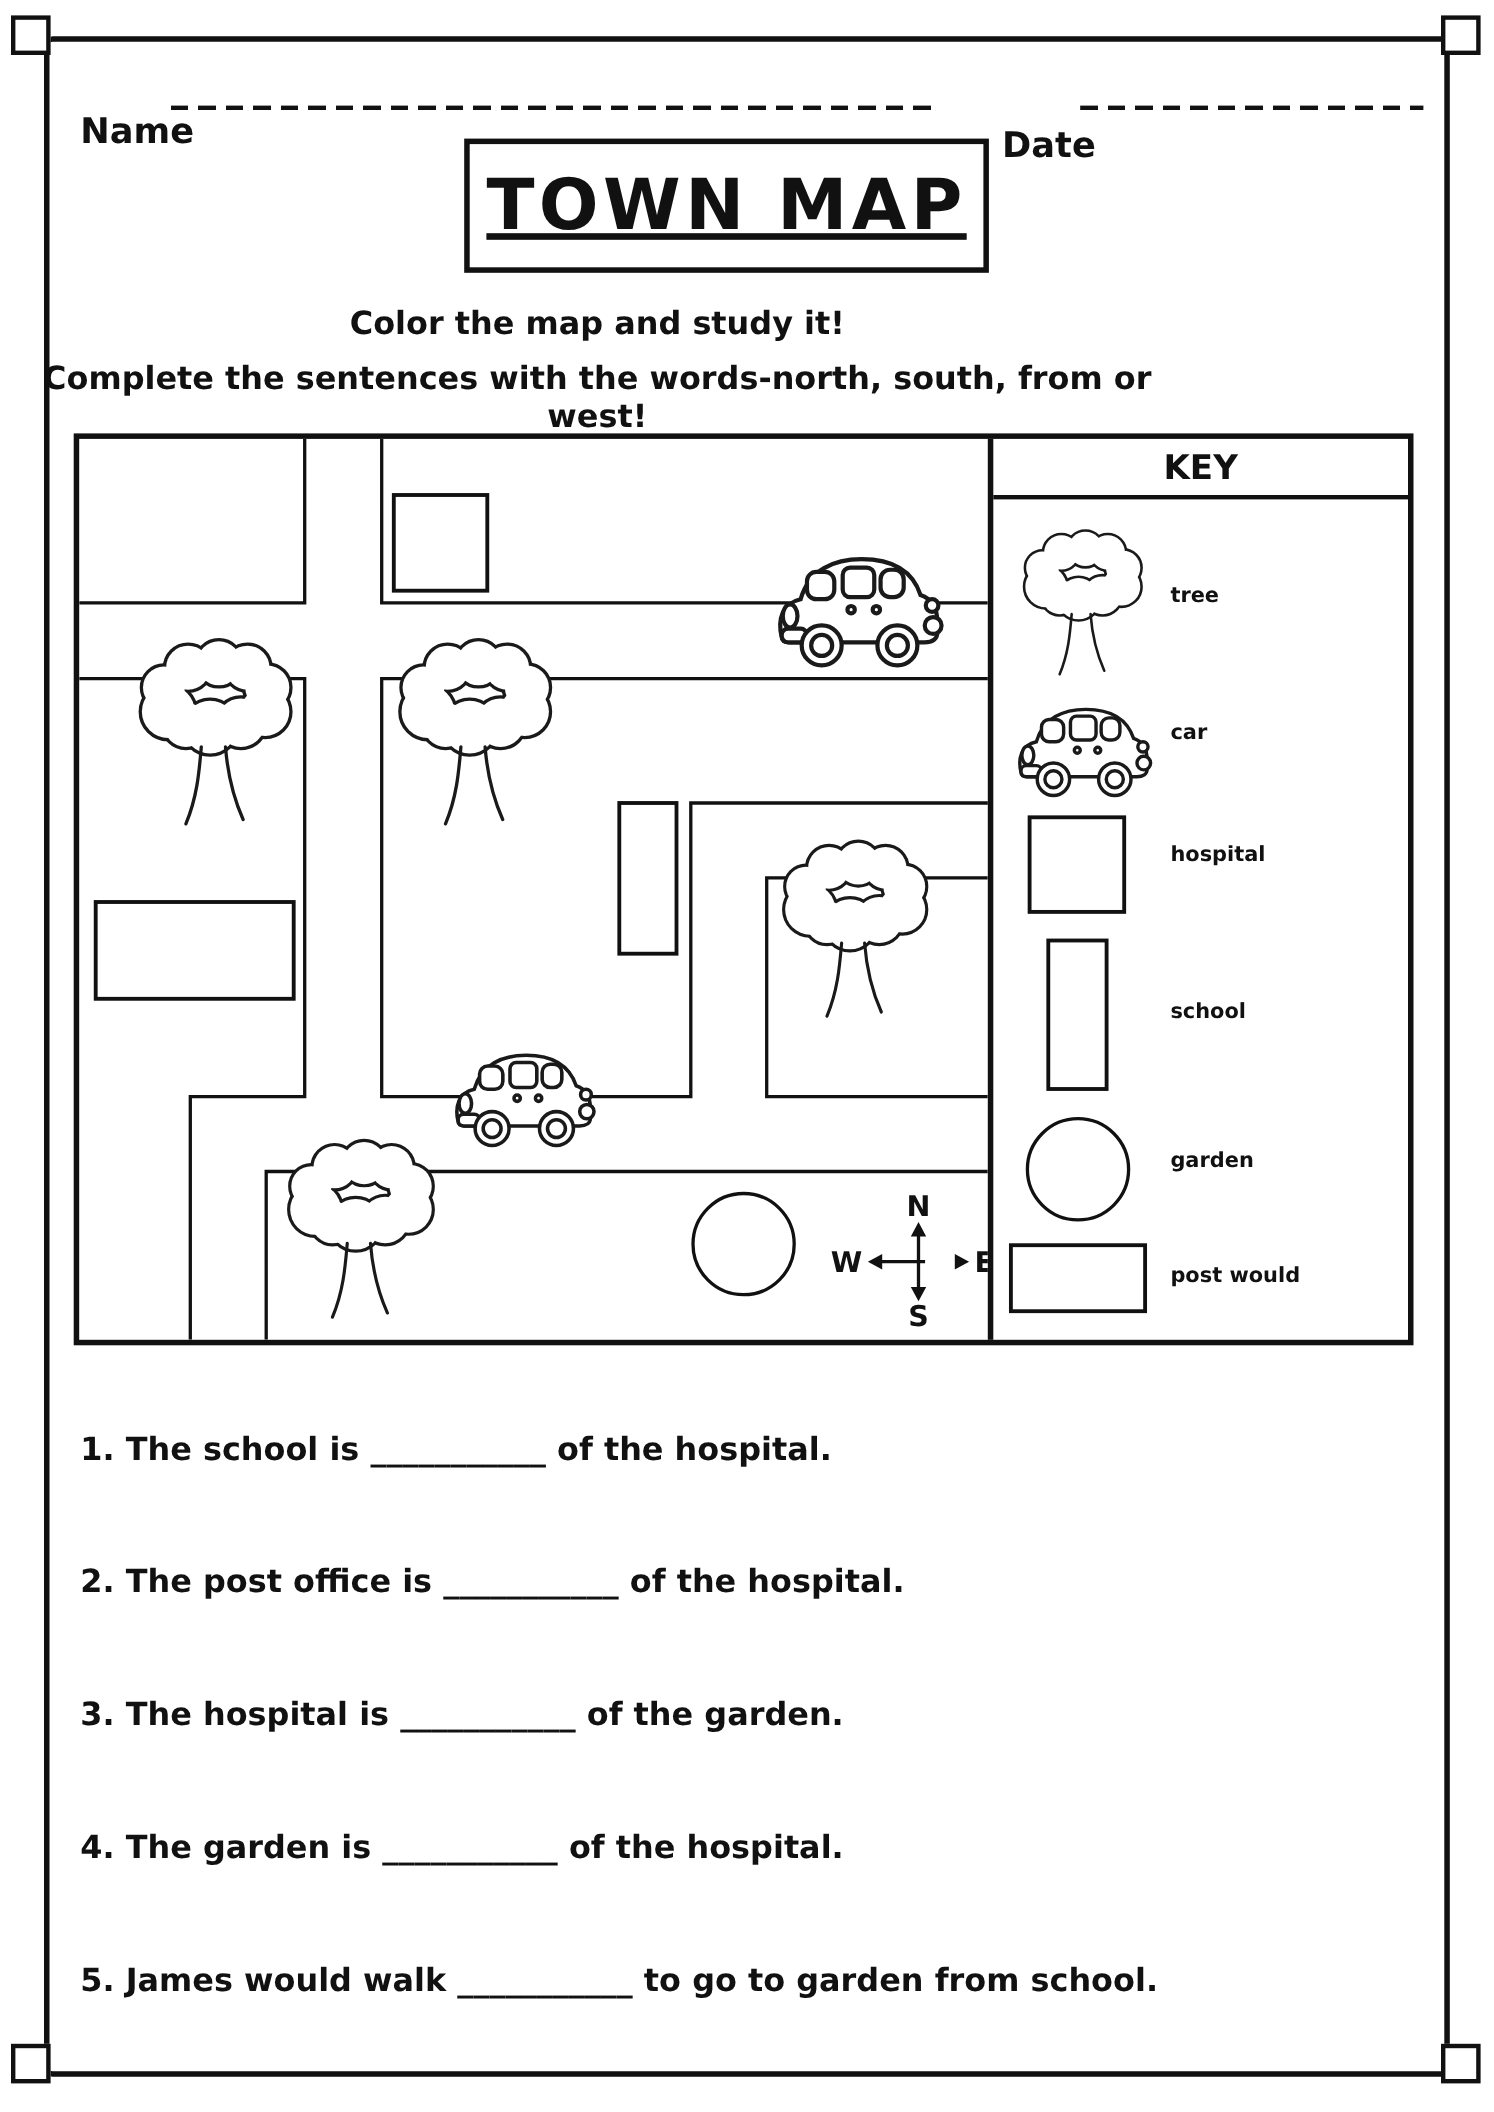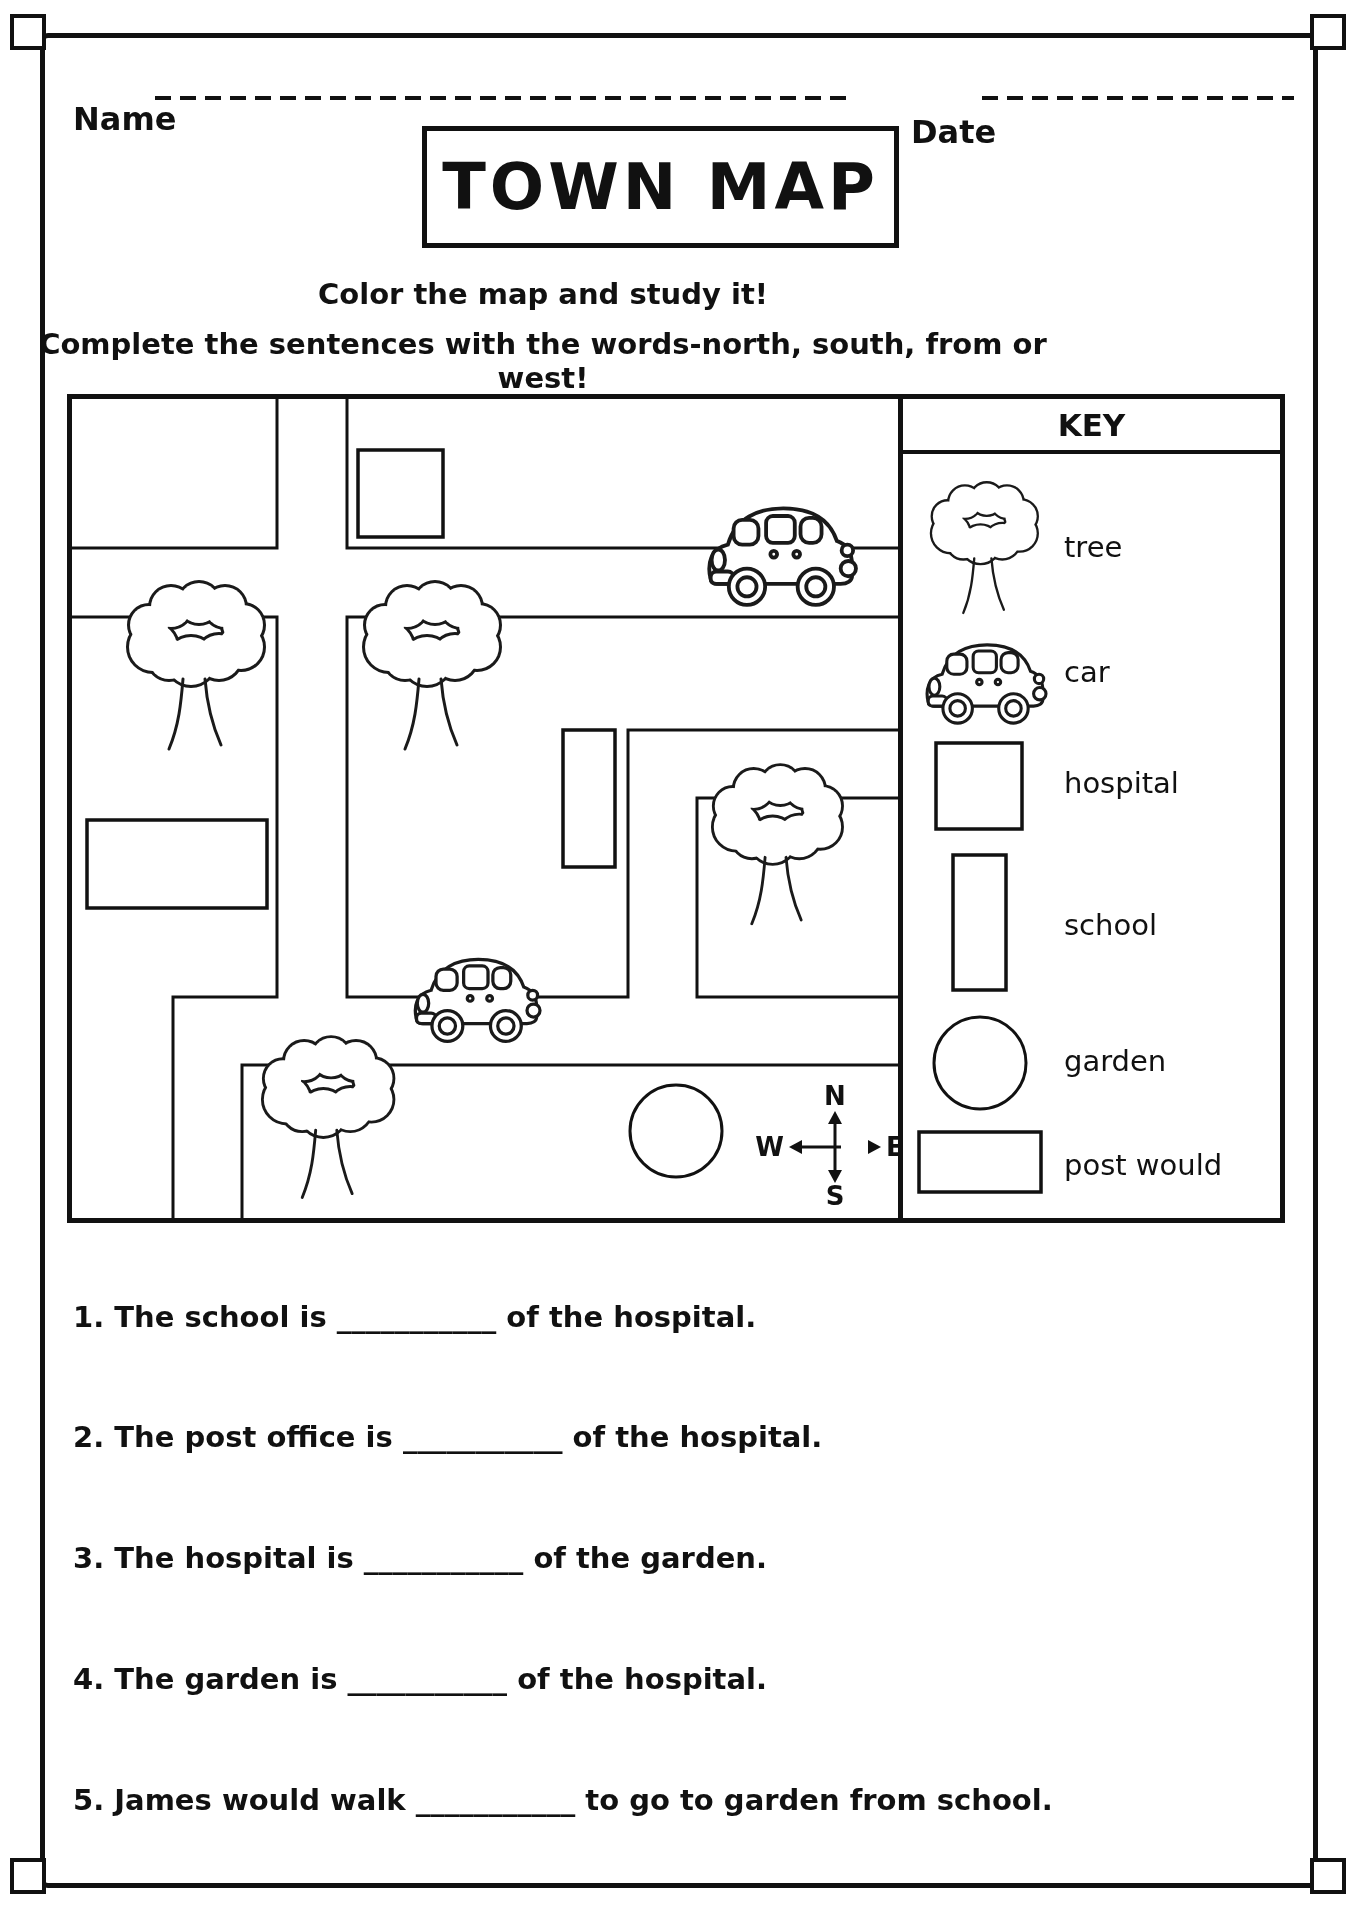--- a/index.html
+++ b/index.html
@@ -6,29 +6,29 @@
   body{width:1358px;height:1920px;position:relative;font-family:"DejaVu Sans",sans-serif;color:#111;overflow:hidden;}
   .abs{position:absolute;}
   
   .frame{left:40px;top:33px;width:1278px;height:1855px;border:5px solid #111;border-radius:8px;box-sizing:border-box;}
   .corner{width:36px;height:36px;border:4px solid #111;background:#fff;box-sizing:border-box;}
   
   .fieldlabel{font-size:32px;font-weight:600;margin-top:36px;}
   .dashline{height:4px;background:repeating-linear-gradient(90deg,#111 0 16px,transparent 16px 25px);}
   
   .titlebox{left:422px;top:126px;width:477px;height:122px;border:5px solid #111;box-sizing:border-box;display:flex;align-items:center;justify-content:center;}
-  .titletext{font-size:64px;font-weight:800;letter-spacing:4px;}
+  .titletext{font-size:64px;font-weight:800;letter-spacing:4px;text-decoration:underline;}
   .instr{left:0;width:1086px;text-align:center;font-size:29px;font-weight:600;}
   
   .mapbox{left:67px;top:394px;width:1218px;height:829px;border:5px solid #111;box-sizing:border-box;}
   .mapsvg{left:0;top:0;}
   .divider{left:826px;top:0;width:5px;height:819px;background:#111;}
   .keypane{left:831px;top:0;width:398px;height:819px;}
   .keyheader{left:0;top:0;width:377px;height:55px;border-bottom:4px solid #111;display:flex;align-items:center;justify-content:center;font-size:31px;font-weight:600;box-sizing:border-box;}
-  .keylabel{font-size:29px;font-weight:400;}
+  .keylabel{font-size:19px;font-weight:700;}
   
   .question{left:73px;width:1230px;font-size:29px;font-weight:600;white-space:nowrap;}
 </style>
 </head>
 <body>
 
 <svg width="0" height="0" class="abs" aria-hidden="true">
   <defs>
     <g id="sym-tree">
       <g stroke="#1a1a1a" stroke-width="6" fill="#fff">

